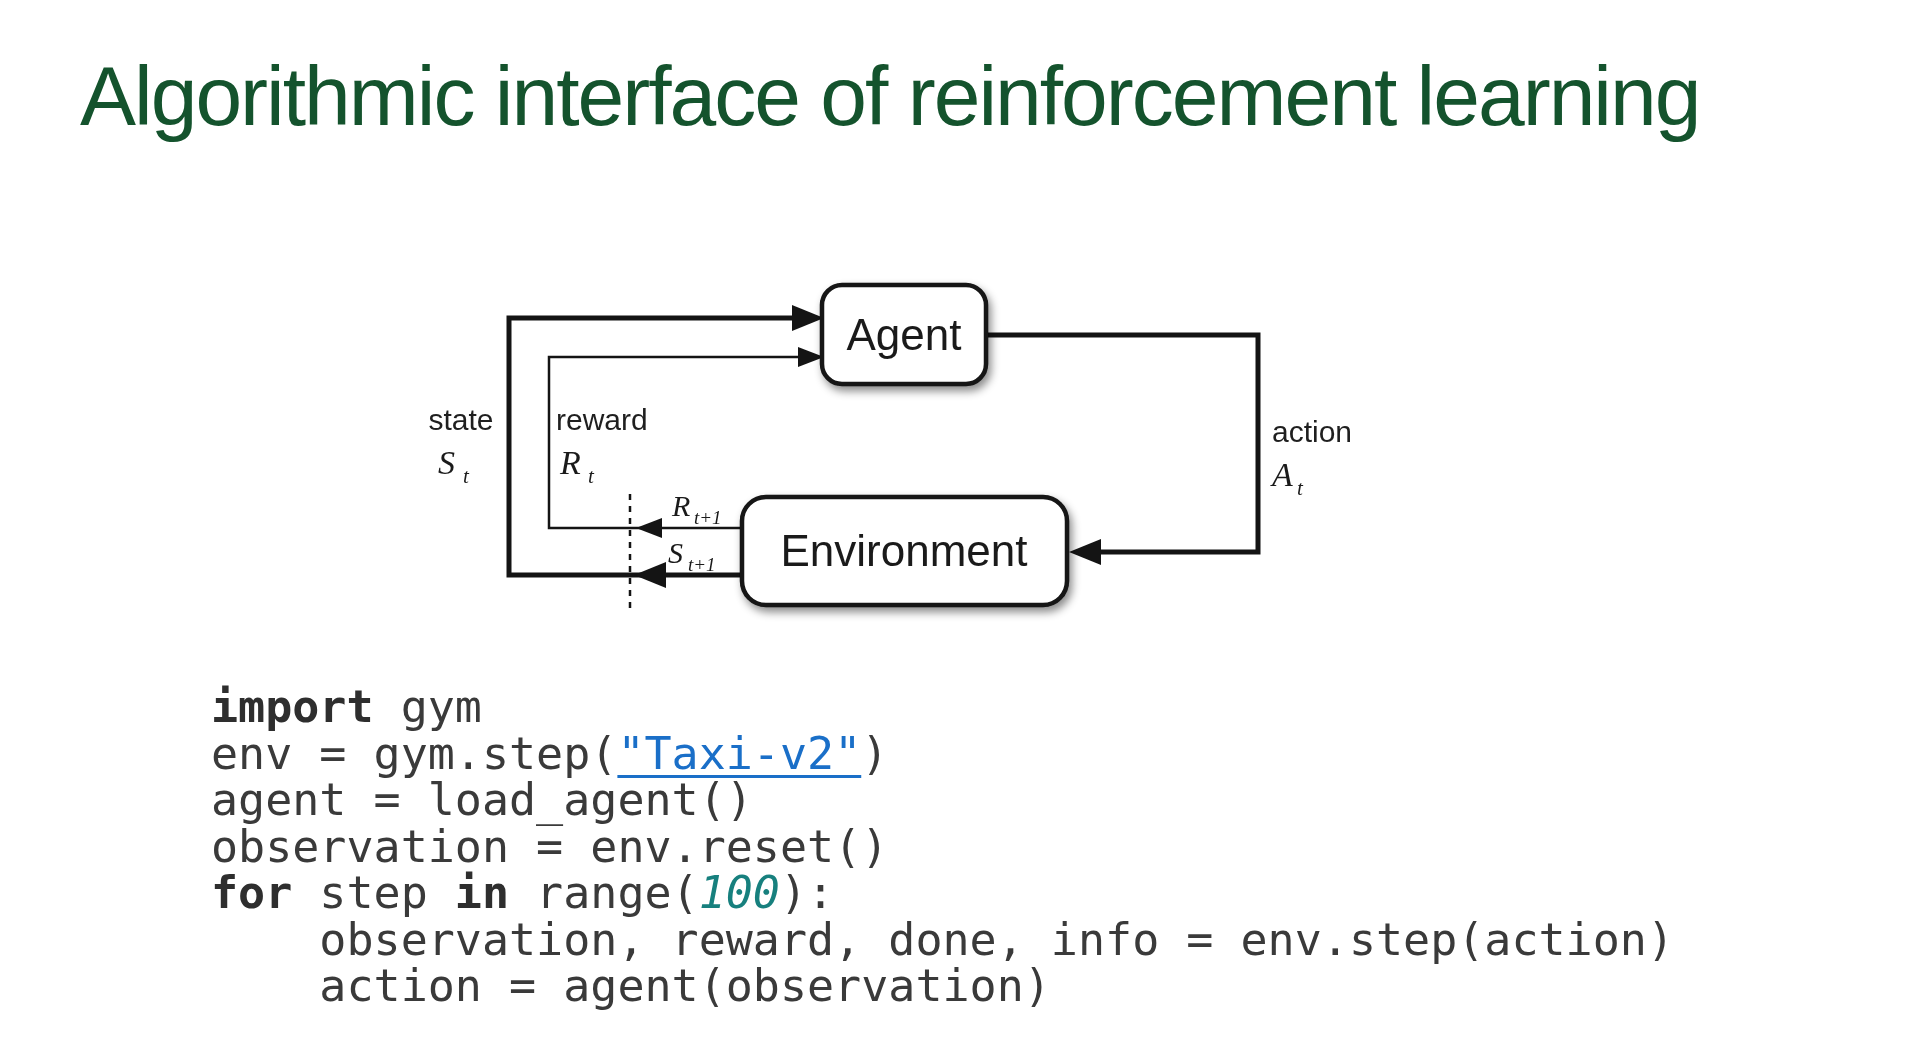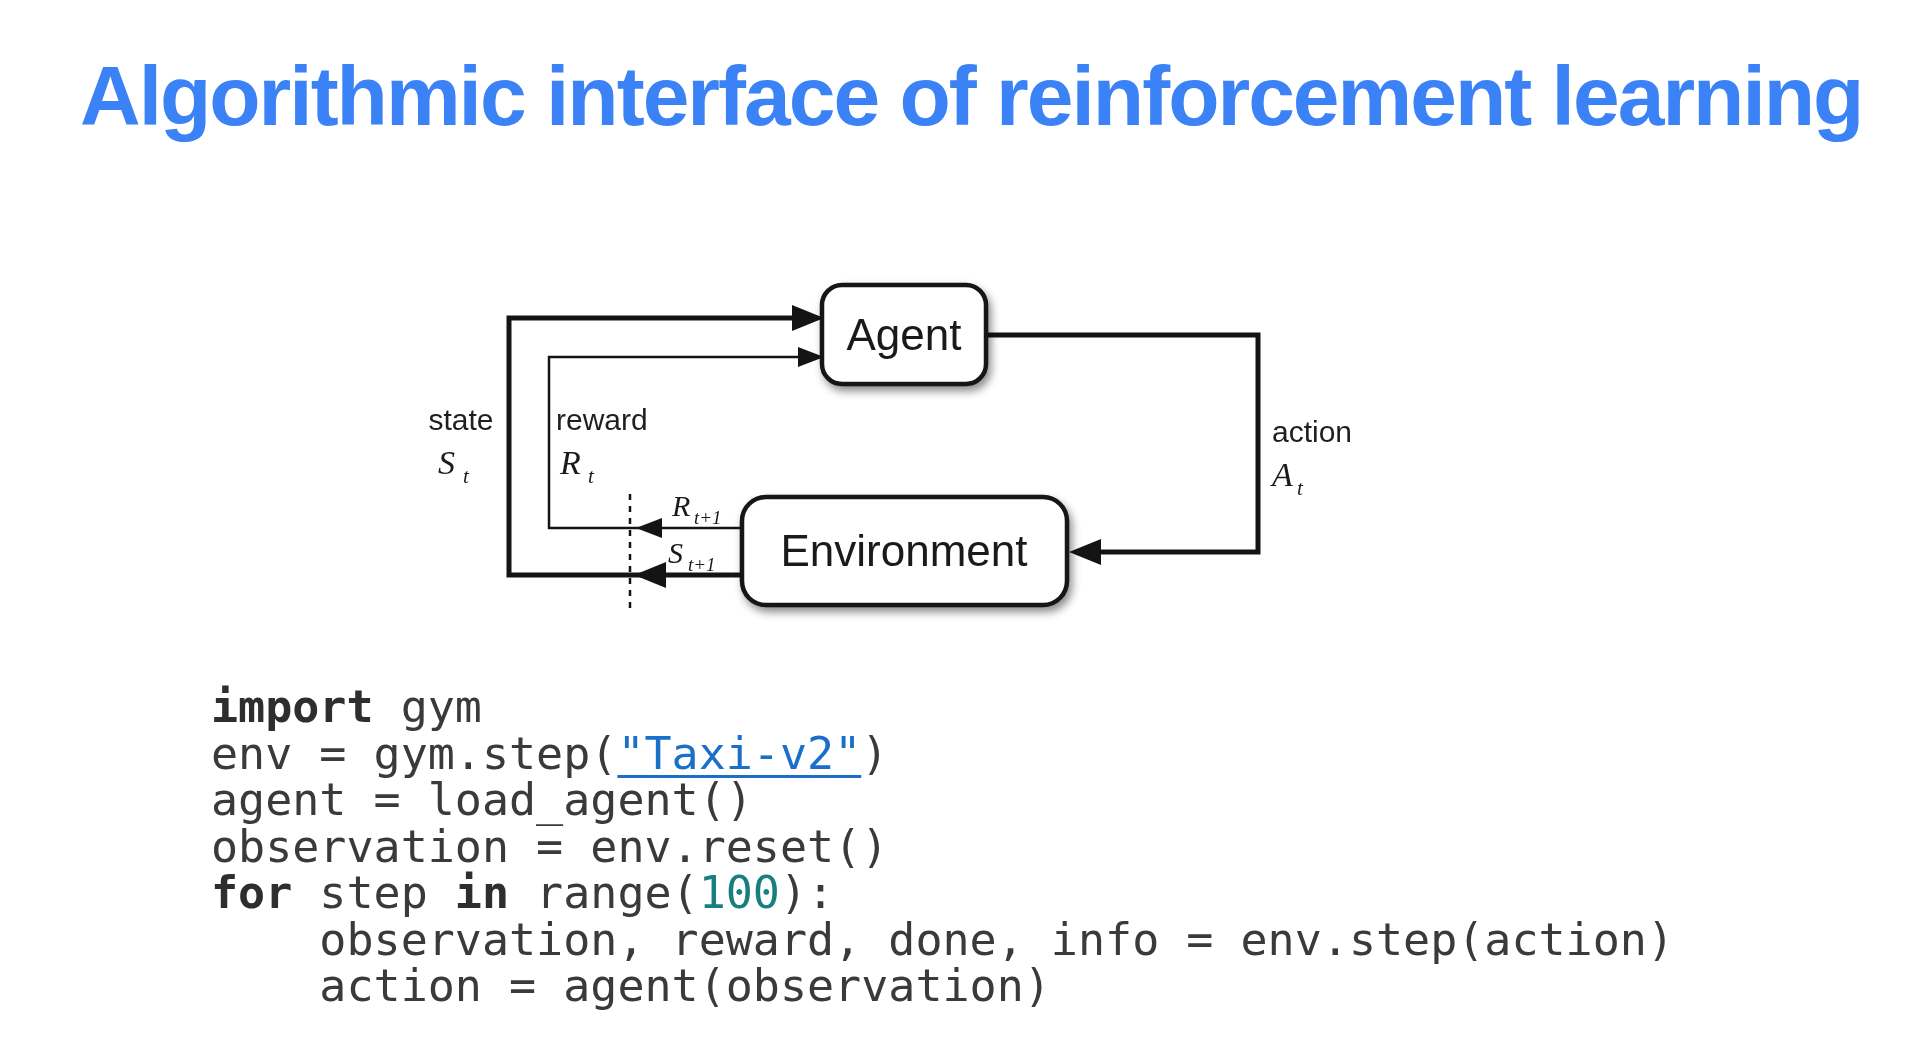--- a/index.html
+++ b/index.html
@@ -8,23 +8,23 @@
     width:1920px;height:1048px;
     background:#ffffff;
     overflow:hidden;
     font-family:"Liberation Sans",sans-serif;
   }
   .slide-title{
     position:absolute;
     left:80px;top:48px;
     width:1830px;
     font-size:84px;
-    font-weight:700;
+    font-weight:400;
     letter-spacing:-2px;
-    color:#3b82f6;
+    color:#14532d;
     white-space:nowrap;
   }
   .diagram-svg{position:absolute;left:0;top:0;}
   .diag-line{stroke:#141414;fill:none;}
   .diag-fill{fill:#141414;stroke:none;}
   .diag-box{fill:#ffffff;stroke:#141414;stroke-width:4.5;}
   .box-label{font-family:"Liberation Sans",sans-serif;font-size:44px;fill:#1a1a1a;text-anchor:middle;}
   .word-label{font-family:"Liberation Sans",sans-serif;font-size:30px;fill:#1f1f1f;}
   .math{font-family:"Liberation Serif",serif;font-style:italic;fill:#1a1a1a;}
   .math-big{font-size:34px;}
@@ -43,21 +43,21 @@
   .code-line{white-space:pre;}
   .tok-pl{color:var(--code-plain,#3a3a3a);}
   .tok-kw{color:var(--code-kw,#2e2e2e);font-weight:700;}
   .tok-str{
     color:var(--code-str,#1a6fc8);
     text-decoration:underline;
     text-decoration-thickness:3px;
     text-underline-offset:6px;
     cursor:pointer;
   }
-  .tok-num{color:var(--code-num,#17807e);}
+  .tok-num{color:var(--code-num,#17807e);font-style:italic;}
 </style>
 </head>
 <body>
 
 <div class="slide">
 
   <div class="slide-title">Algorithmic interface of reinforcement learning</div>
 
   <svg class="diagram-svg" width="1920" height="1048" viewBox="0 0 1920 1048">
     <defs>

